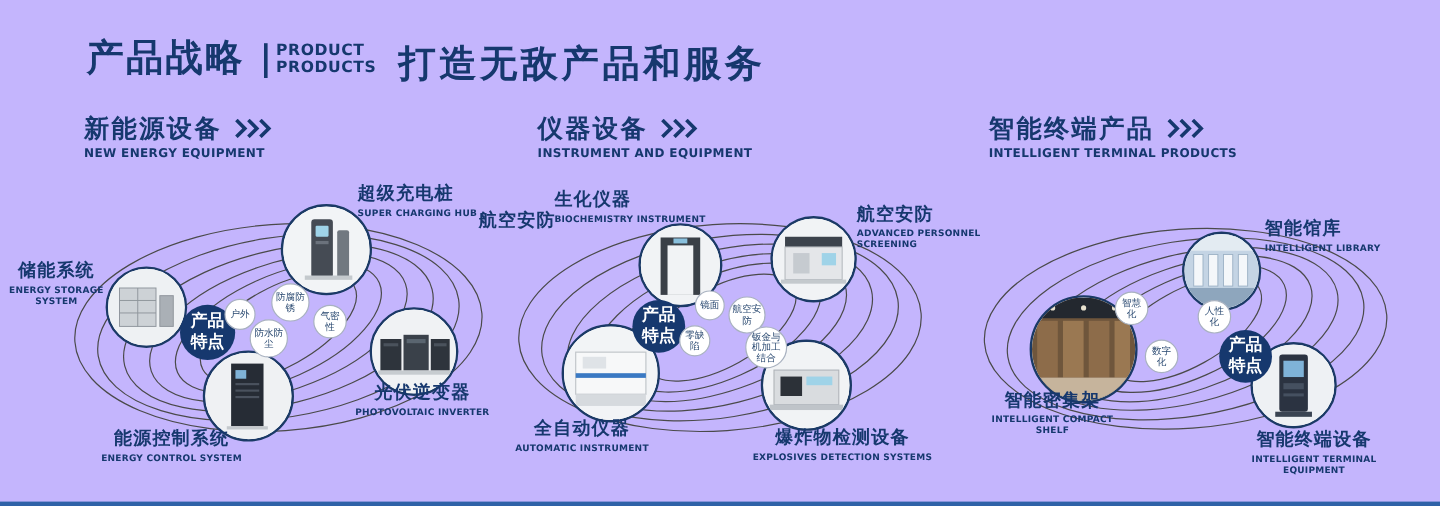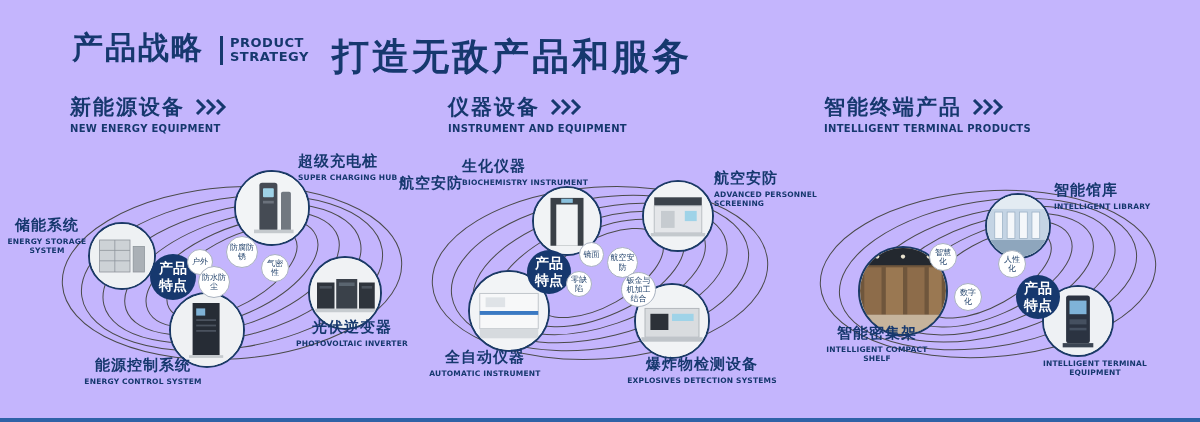--- a/index.html
+++ b/index.html
@@ -4,21 +4,21 @@
 <style>
   :root{ --navy:#16386e; --ring:#4a4a4a; }
   *{ margin:0; padding:0; box-sizing:border-box; }
   body{ font-family:"DejaVu Sans","Liberation Sans",sans-serif; background:#ffffff; }
   .stage{ position:relative; width:1200px; height:422px; background:#c4b5fd; overflow:hidden; }
 
   
   .hdr-cn{ position:absolute; left:72px; top:27px; font-size:31px; font-weight:bold; color:var(--navy); letter-spacing:2px; }
   .hdr-div{ position:absolute; left:220px; top:36px; width:3px; height:29px; background:var(--navy); }
   .hdr-en{ position:absolute; left:230px; top:36px; font-size:13px; font-weight:bold; color:var(--navy); line-height:14px; letter-spacing:0.5px; }
-  .slogan{ position:absolute; left:332px; top:32px; font-size:37px; font-weight:bold; color:var(--navy); letter-spacing:3px; }
+  .slogan{ position:absolute; left:332px; top:32px; font-size:31px; font-weight:bold; color:var(--navy); letter-spacing:3px; }
 
   
   .sec-title{ position:absolute; display:flex; align-items:center; gap:10px; }
   .sec-title .cn{ font-size:21px; font-weight:bold; color:var(--navy); letter-spacing:2px; }
   .sec-sub{ position:absolute; font-size:10px; font-weight:bold; color:var(--navy); letter-spacing:0.3px; }
 
   
   .orbits{ position:absolute; }
 
   
@@ -42,21 +42,21 @@
 </style>
 </head>
 <body>
 
 <div class="stage">
 
   <div class="hdr-cn">产品战略</div>
   <div class="hdr-div"></div>
   <div class="hdr-en">
     <span>PRODUCT</span><br>
-    <span>STRATEGY</span>
+    <span>PRODUCTS</span>
   </div>
   <div class="slogan">打造无敌产品和服务</div>
 
   <div class="sec-title" style="left:70px; top:93px;">
     <span class="cn">新能源设备</span>
     <svg width="34" height="16" viewBox="0 0 34 16">
       <path d="M2,1 L9,8 L2,15" fill="none" stroke="#16386e" stroke-width="3"></path>
       <path d="M12,1 L19,8 L12,15" fill="none" stroke="#16386e" stroke-width="3"></path>
       <path d="M22,1 L29,8 L22,15" fill="none" stroke="#16386e" stroke-width="3"></path>
     </svg>
@@ -153,21 +153,21 @@
       <rect x="20" y="68" width="38" height="3" fill="#c4c9cd"></rect>
     </svg>
   </div>
 
   <div class="badge" style="left:150px; top:254px; width:46px; height:46px;">
     <span>产品特点</span>
   </div>
   <div class="bubble" style="left:187px; top:249px; width:26px; height:26px;">户外</div>
   <div class="bubble" style="left:226px; top:236px; width:32px; height:32px;">防腐防锈</div>
   <div class="bubble" style="left:261px; top:254px; width:28px; height:28px;">气密性</div>
-  <div class="bubble" style="left:198px; top:266px; width:32px; height:32px;text-align:center;">防水防尘</div>
+  <div class="bubble" style="left:208px; top:266px; width:32px; height:32px;text-align:center;">防水防尘</div>
 
   <div class="plabel" style="left:298px; top:152px;">
     <span class="cn">超级充电桩</span>
     <span class="en">SUPER CHARGING HUB</span>
   </div>
   <div class="plabel center" style="left:2px; top:216px; width:90px;">
     <span class="cn">储能系统</span>
     <span class="en">ENERGY STORAGE SYSTEM</span>
   </div>
   <div class="plabel center" style="left:292px; top:318px; width:120px;">
@@ -289,17 +289,18 @@
 
   <div class="plabel" style="left:1054px; top:181px;">
     <span class="cn">智能馆库</span>
     <span class="en">INTELLIGENT LIBRARY</span>
   </div>
   <div class="plabel center" style="left:816px; top:324px; width:122px;">
     <span class="cn">智能密集架</span>
     <span class="en">INTELLIGENT COMPACT SHELF</span>
   </div>
   <div class="plabel center" style="left:1020px; top:357px; width:150px;">
+    <span class="cn">智能终端设备</span>
     <span class="en">INTELLIGENT TERMINAL EQUIPMENT</span>
   </div>
 
   <div class="bottom-strip"></div>
 </div>
 
 </body></html>

